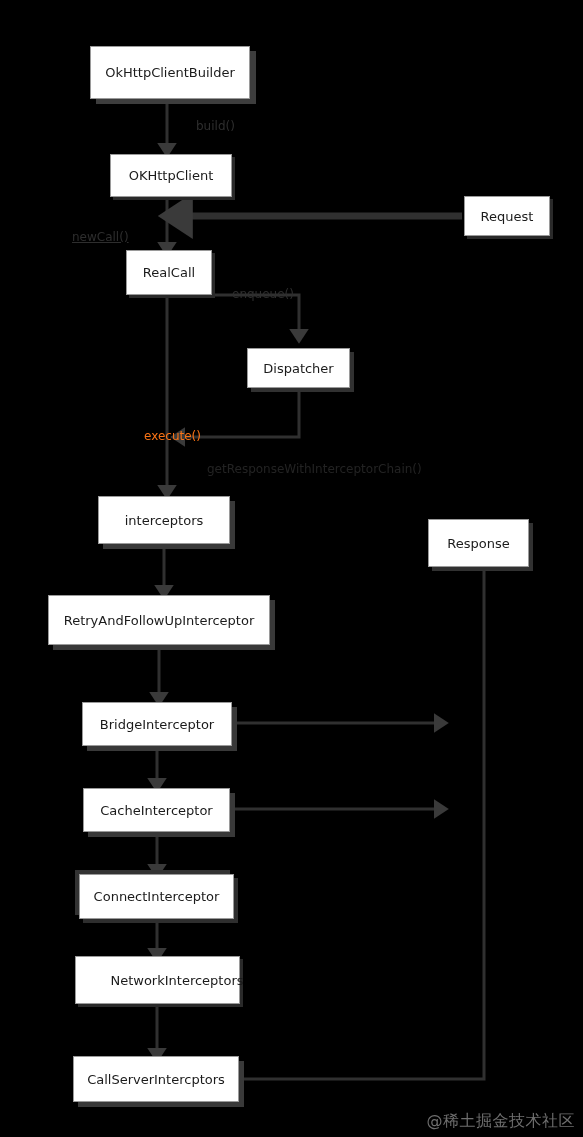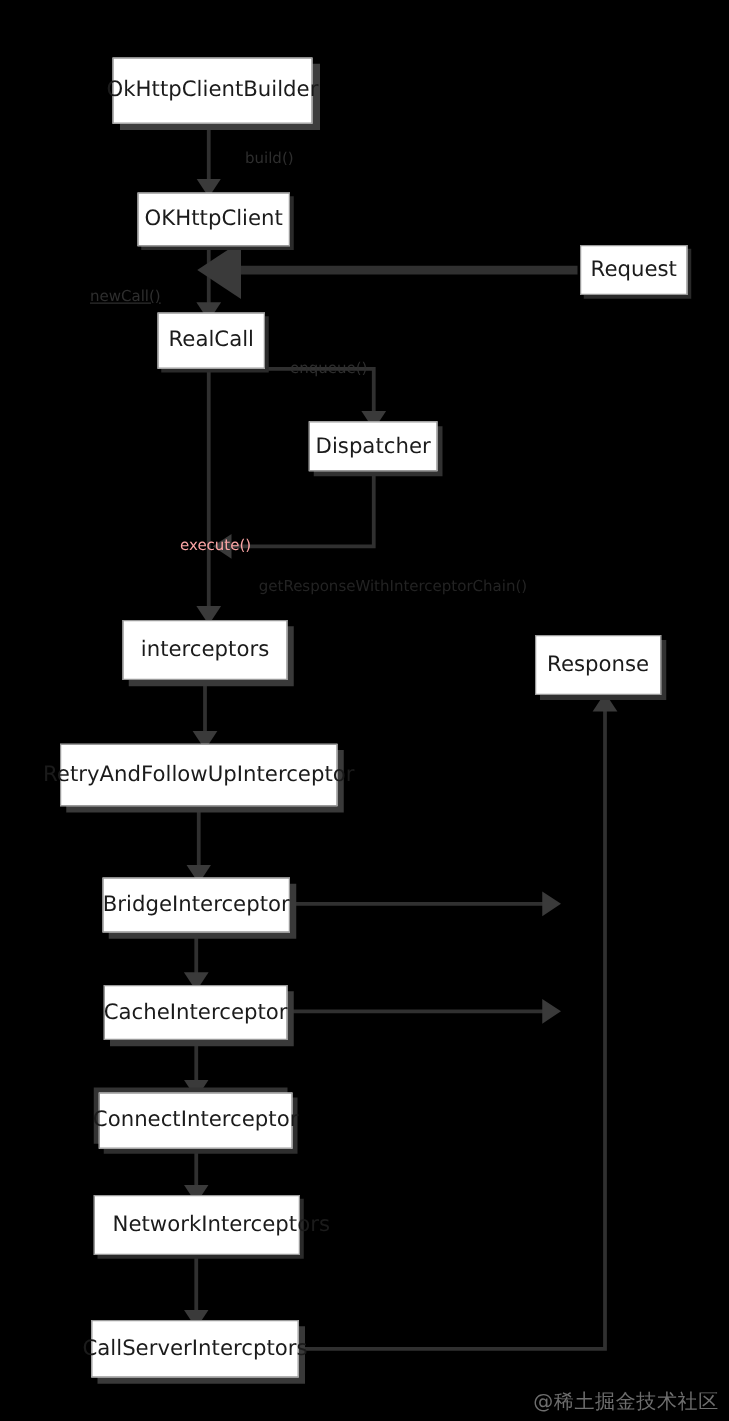--- a/index.html
+++ b/index.html
@@ -28,50 +28,50 @@
     width: 583px;
     height: 1137px;
   }
   
   .node {
     position: absolute;
     box-sizing: border-box;
     background: #ffffff;
     border: 1px solid #9a9a9a;
     color: #1b1b1b;
-    font-size: 17px;
+    font-size: 13px;
     line-height: 1;
     display: flex;
     align-items: center;
     justify-content: center;
     text-align: center;
     white-space: nowrap;
     z-index: 5;
   }
   .node .lbl {
     display: block;
     padding: 0 6px;
   }
   
   .sh-sm { box-shadow: 3px 3px 0 0 #2a2a2a; }
-  .sh-md { box-shadow: 4px 4px 0 0 #313131; }
+  .sh-md { box-shadow: 4px 4px 0 0 #313131; margin-top: 11px; }
   .sh-lg { box-shadow: 5px 5px 0 0 #393939; }
   .sh-xl { box-shadow: 6px 5px 0 0 #3d3d3d; }
   .sh-tl { box-shadow: -4px -4px 0 0 #333333, 4px 4px 0 0 #2e2e2e; }
 
   
   .elabel {
     position: absolute;
     font-size: 12px;
     line-height: 1;
     color: #2e2e2e;
     white-space: nowrap;
     z-index: 6;
   }
-  .elabel.dim { color: #fca5a5; }
+  .elabel.dim { color: #f97316; }
   .elabel.dimmer { color: #232323; }
 
   
   #watermark {
     position: absolute;
     right: 8px;
     bottom: 8px;
     font-size: 16px;
     line-height: 1;
     color: #6e6e6e;

